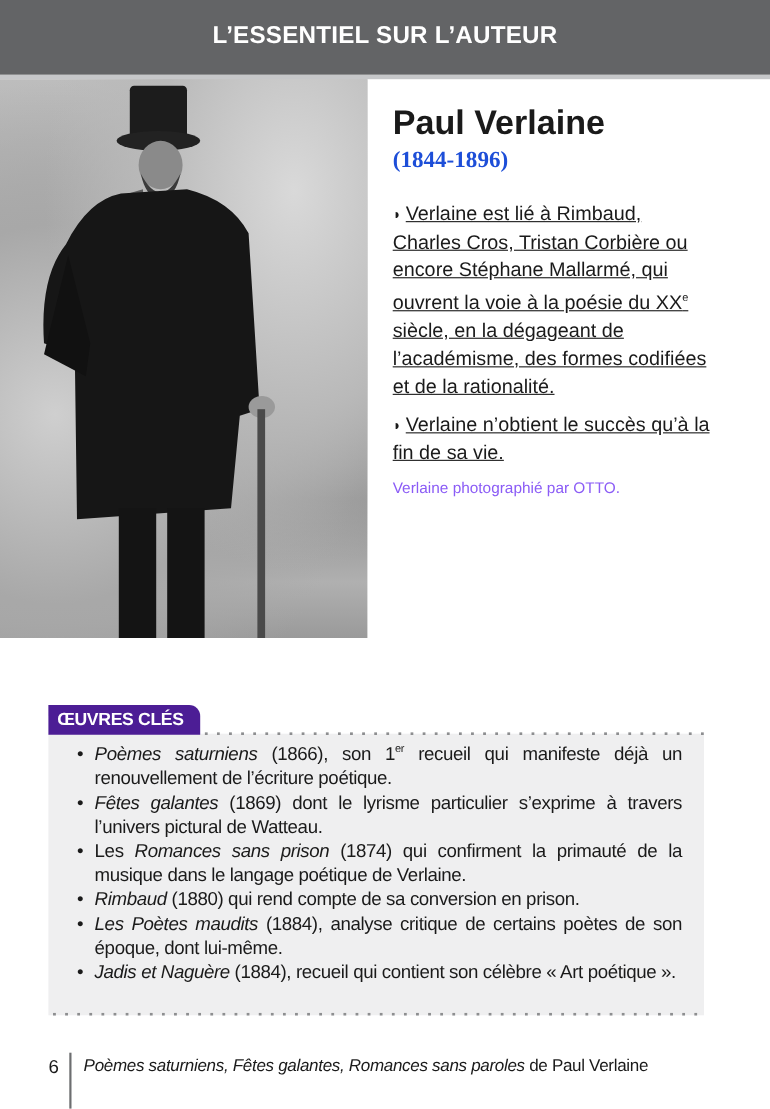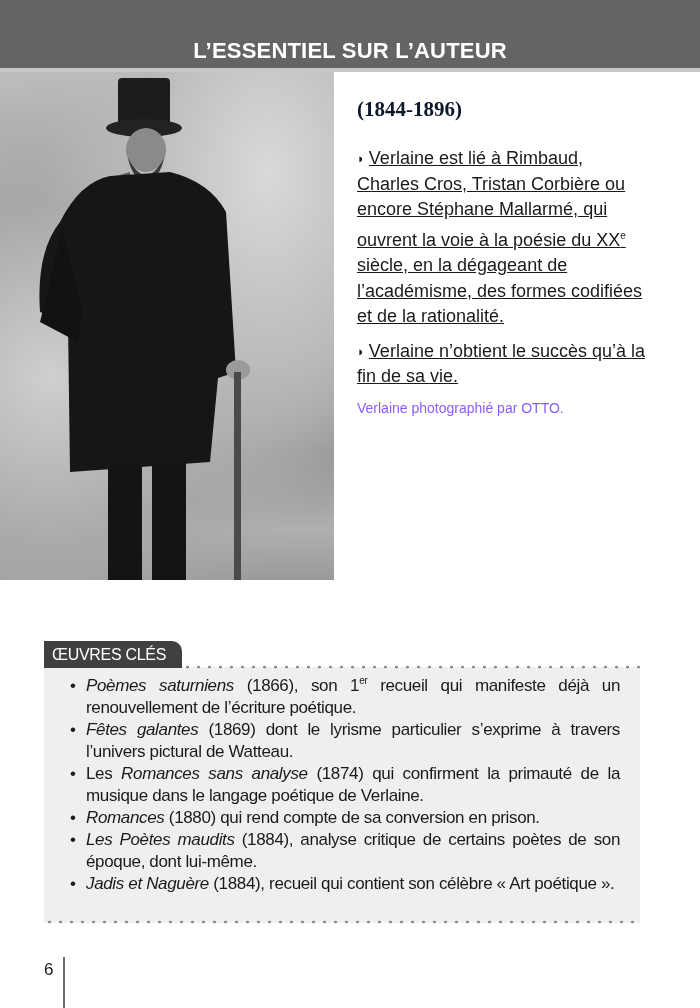--- a/index.html
+++ b/index.html
@@ -3,21 +3,21 @@
 <meta charset="utf-8">
 <style>
   * { margin: 0; padding: 0; box-sizing: border-box; }
   html, body { width: 700px; height: 1008px; background: #ffffff; overflow: hidden; }
   body { position: relative; font-family: "Liberation Sans", "DejaVu Sans", sans-serif; color: #1a1a1a; }
 
   .header {
     position: absolute; left: 0; top: 0; width: 700px; height: 68px;
     background: #636466;
     display: flex; align-items: flex-end; justify-content: center;
-    padding-bottom: 4px;
+    padding-bottom: 23px;
   }
   .header-title {
     color: #ffffff; font-size: 22px; font-weight: bold; letter-spacing: 0.2px;
     font-family: "Liberation Sans", "DejaVu Sans", sans-serif;
   }
   .header-strip {
     position: absolute; left: 0; top: 68px; width: 700px; height: 4px;
     background: #c6c7c9;
   }
 
@@ -31,40 +31,40 @@
   }
   .photo svg { position: absolute; left: 0; top: 0; }
 
   .bio {
     position: absolute; left: 357px; top: 94px; width: 330px;
   }
   .bio-name {
     font-size: 31px; font-weight: bold; color: #1a1a1a; line-height: 36px;
   }
   .bio-dates {
-    font-size: 21px; font-weight: bold; color: #0f172a; line-height: 26px; margin-top: 2px;
+    font-size: 21px; font-weight: bold; color: #1d4ed8; line-height: 26px; margin-top: 2px;
     font-family: "Liberation Serif", "DejaVu Serif", serif;
   }
   .bio-points { margin-top: 24px; text-decoration: underline; }
   .bio-point {
     font-size: 18px; line-height: 25.5px; color: #1a1a1a; margin-bottom: 9px;
     width: 290px;
   }
   .bio-point .marker {
     display: inline-block; font-size: 13px; margin-right: 4px; vertical-align: 1px;
   }
   .caption {
     font-size: 14px; color: #8b5cf6; margin-top: 2px; line-height: 18px;
   }
 
   .works-tab {
     position: absolute; left: 44px; top: 641px; width: 138px; height: 27px;
-    background: #404040; color: #ffffff;
+    background: #4c1d95; color: #ffffff;
     border-top-right-radius: 10px;
-    font-size: 16px; font-weight: normal; line-height: 27px; padding-left: 8px;
+    font-size: 16px; font-weight: bold; line-height: 27px; padding-left: 8px;
     letter-spacing: -0.3px;
   }
   .works-box {
     position: absolute; left: 44px; top: 667px; width: 596px; height: 256px;
     background: #efeff0;
   }
   .dots-top {
     position: absolute; left: 182px; top: 665px; width: 458px; height: 4px;
     background-image: radial-gradient(circle, #8d8e90 1.3px, transparent 1.6px);
     background-size: 11px 4px; background-repeat: repeat-x;
@@ -133,20 +133,21 @@
     <ellipse cx="238" cy="298" rx="12" ry="10" fill="#9a9a9a"></ellipse>
 
     <rect x="234" y="300" width="7" height="208" fill="#4a4a4a"></rect>
 
     <rect x="108" y="390" width="34" height="118" fill="#141414"></rect>
     <rect x="152" y="390" width="34" height="118" fill="#141414"></rect>
   </svg>
 </div>
 
 <div class="bio">
+  <h1 class="bio-name">Paul Verlaine</h1>
   <div class="bio-dates">(1844-1896)</div>
 
   <div class="bio-points">
     <p class="bio-point">
       <span class="marker">◗</span><span>Verlaine est lié à Rimbaud, Charles Cros, Tristan Corbière ou encore Stéphane Mallarmé, qui ouvrent la voie à la poésie du XX</span><sup style="font-size:10px;">e</sup><span> siècle, en la dégageant de l’académisme, des formes codifiées et de la rationalité.</span>
     </p>
     <p class="bio-point">
       <span class="marker">◗</span><span>Verlaine n’obtient le succès qu’à la fin de sa vie.</span>
     </p>
   </div>
@@ -158,30 +159,31 @@
 <div class="dots-top"></div>
 
 <ul class="works-list">
   <li class="works-item">
     <span class="dot">•</span><span></span><span class="title">Poèmes saturniens</span><span> (1866), son 1</span><sup>er</sup><span> recueil qui manifeste déjà un renouvellement de l’écriture poétique.</span>
   </li>
   <li class="works-item">
     <span class="dot">•</span><span></span><span class="title">Fêtes galantes</span><span> (1869) dont le lyrisme particulier s’exprime à travers l’univers pictural de Watteau.</span>
   </li>
   <li class="works-item">
-    <span class="dot">•</span><span>Les </span><span class="title">Romances sans analyse</span><span> (1874) qui confirment la primauté de la musique dans le langage poétique de Verlaine.</span>
+    <span class="dot">•</span><span>Les </span><span class="title">Romances sans prison</span><span> (1874) qui confirment la primauté de la musique dans le langage poétique de Verlaine.</span>
   </li>
   <li class="works-item">
-    <span class="dot">•</span><span></span><span class="title">Romances</span><span> (1880) qui rend compte de sa conversion en prison.</span>
+    <span class="dot">•</span><span></span><span class="title">Rimbaud</span><span> (1880) qui rend compte de sa conversion en prison.</span>
   </li>
   <li class="works-item">
     <span class="dot">•</span><span></span><span class="title">Les Poètes maudits</span><span> (1884), analyse critique de certains poètes de son époque, dont lui-même.</span>
   </li>
   <li class="works-item">
     <span class="dot">•</span><span></span><span class="title">Jadis et Naguère</span><span> (1884), recueil qui contient son célèbre « Art poétique ».</span>
   </li>
 </ul>
 <div class="dots-bottom"></div>
 
 <div class="footer">
   <span class="page-number">6</span>
   <div class="footer-rule"></div>
+  <span class="footer-text"><span class="it">Poèmes saturniens, Fêtes galantes, Romances sans paroles</span><span> de Paul Verlaine</span></span>
 </div>
 
 </body></html>

